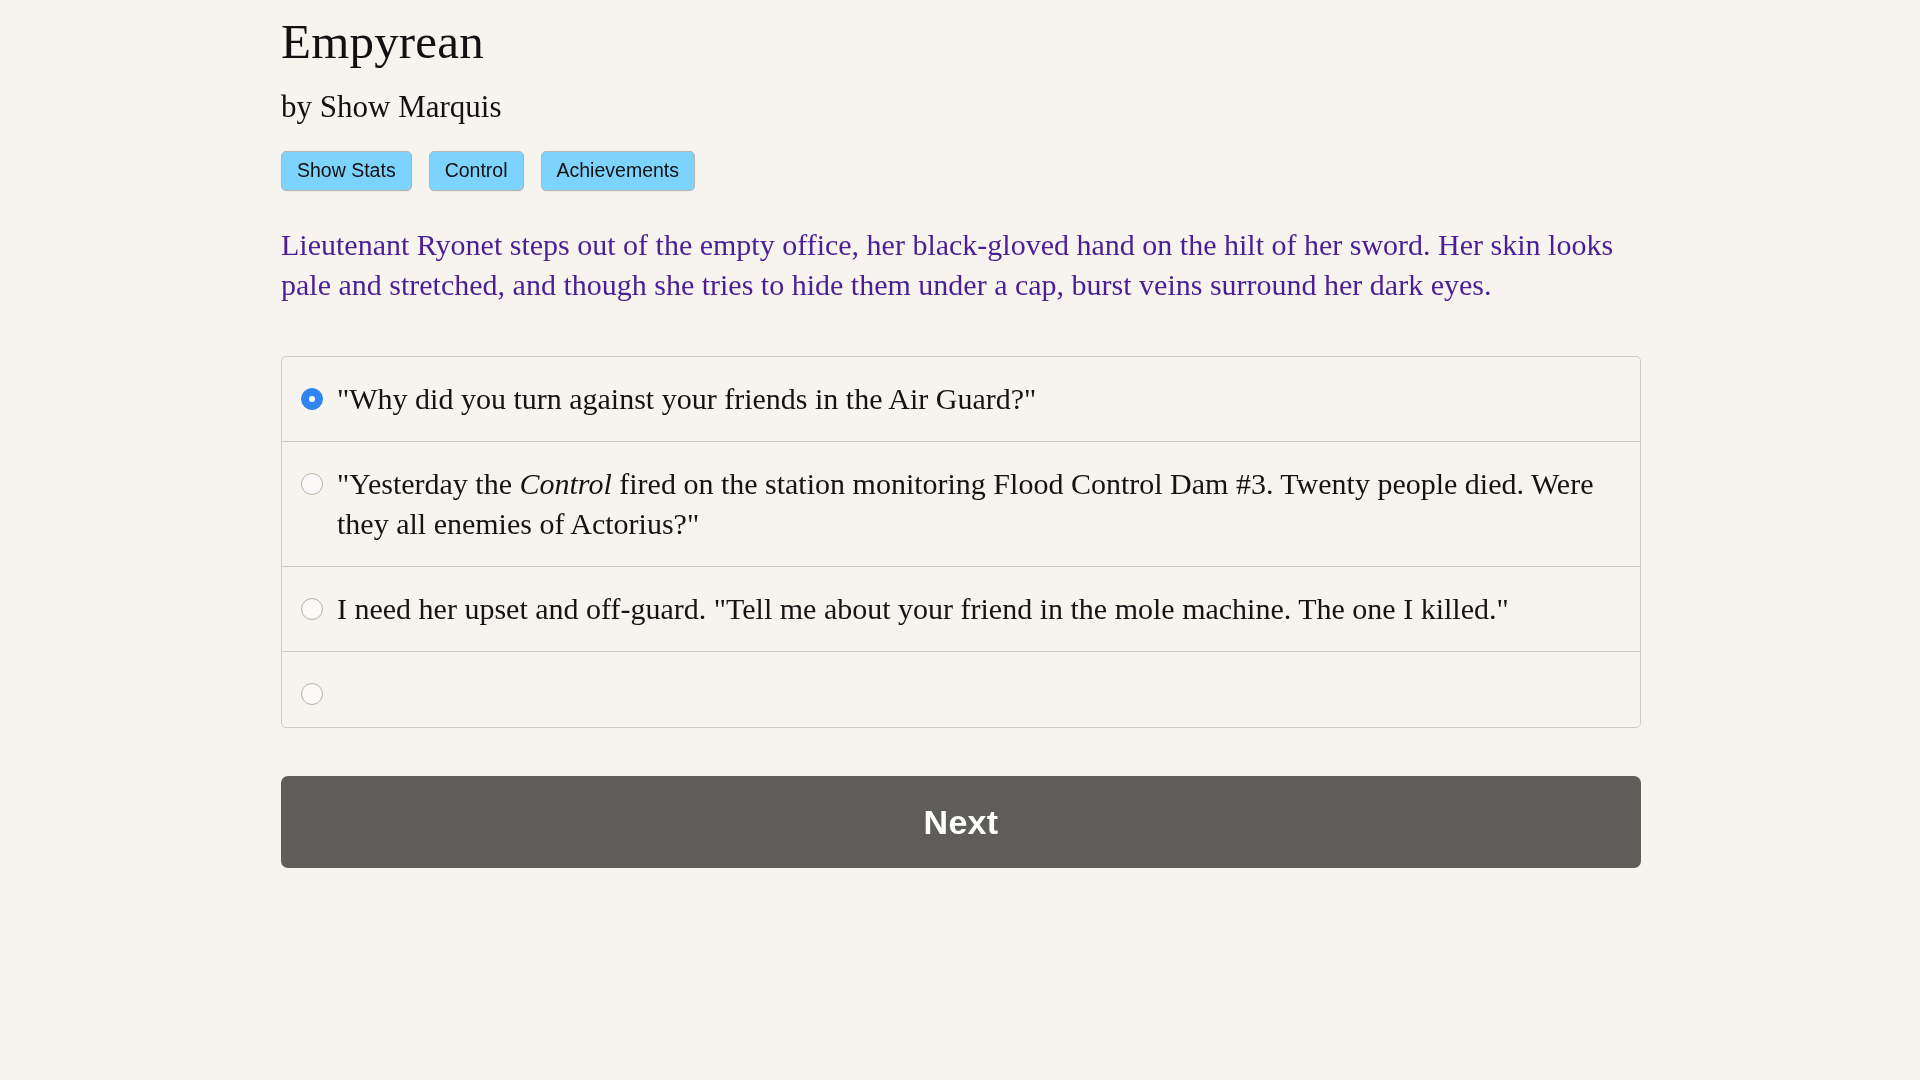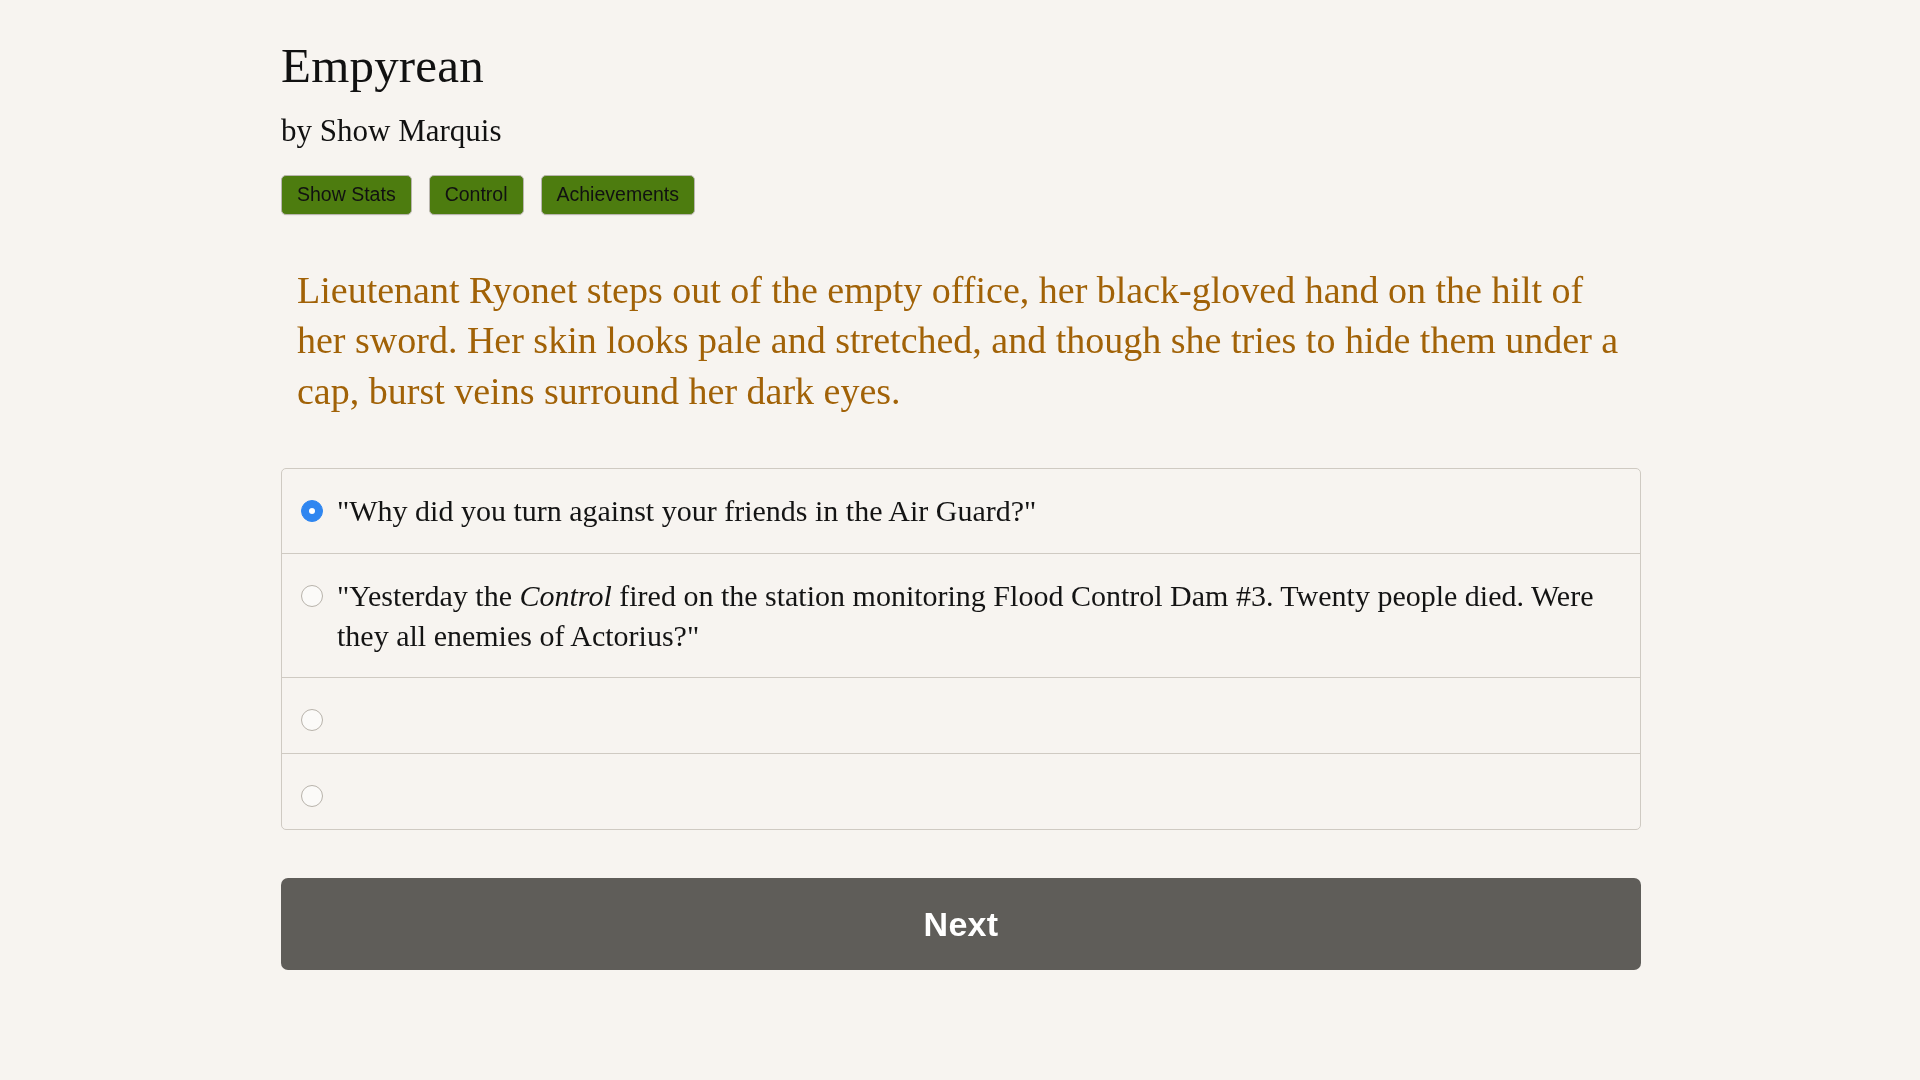--- a/index.html
+++ b/index.html
@@ -26,21 +26,21 @@
     top: 0;
     width: 1362px;
   }
 
   .game-title {
     font-family: "Liberation Serif", serif;
     font-size: 49px;
     font-weight: normal;
     letter-spacing: 0.2px;
     margin: 0;
-    padding-top: 36px;
+    padding-top: 12px;
     line-height: 1.22;
     color: #111111;
   }
 
   .game-author {
     font-family: "Liberation Serif", serif;
     font-size: 31px;
     font-weight: normal;
     margin: 0;
     padding-top: 17px;
@@ -52,35 +52,35 @@
     gap: 17px;
     margin-top: 26px;
     align-items: center;
   }
 
   .menu-button {
     font-family: "Liberation Sans", sans-serif;
     font-size: 19.5px;
     line-height: 1;
     color: #111111;
-    background: #4d7c0f;
+    background: #7dd3fc;
     border: 1px solid #b9b5ae;
     border-radius: 5px;
     padding: 9px 15px 10px 15px;
     cursor: pointer;
     box-shadow: 0 1px 1px rgba(0,0,0,0.04);
   }
 
   .story-text {
     font-family: "Liberation Serif", serif;
-    font-size: 38px;
+    font-size: 30px;
     line-height: 1.32;
-    margin: 16px;
+    margin: 0;
     padding-top: 34px;
-    color: #a16207;
+    color: #4c1d95;
     max-width: 1370px;
   }
 
   .choices {
     margin-top: 52px;
     border: 1px solid #cfcac2;
     border-radius: 5px;
     background: #f7f4f0;
     width: 1360px;
     box-sizing: border-box;
@@ -183,20 +183,21 @@
         <span class="choice-label"><span>"Why did you turn against your friends in the Air Guard?"</span><i></i><span></span></span>
       </div>
 
       <div class="choice">
         <span class="radio"></span>
         <span class="choice-label"><span>"Yesterday the </span><i>Control</i><span> fired on the station monitoring Flood Control Dam #3. Twenty people died. Were they all enemies of Actorius?"</span></span>
       </div>
 
       <div class="choice">
         <span class="radio"></span>
+        <span class="choice-label"><span>I need her upset and off-guard. "Tell me about your friend in the mole machine. The one I killed."</span><i></i><span></span></span>
       </div>
 
       <div class="choice">
         <span class="radio"></span>
       </div>
 
     </div>
 
     <button class="next-button">Next</button>
 

